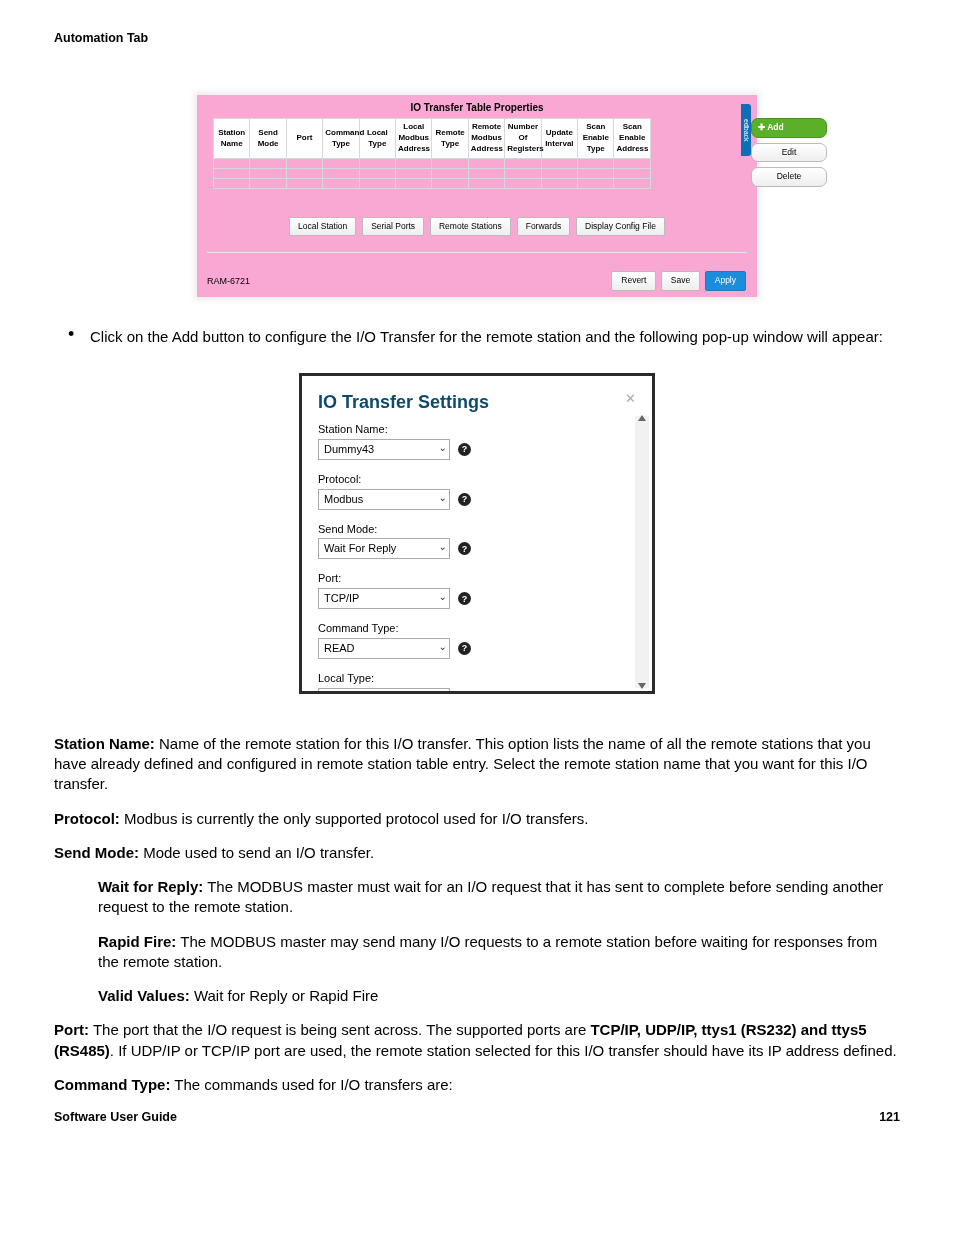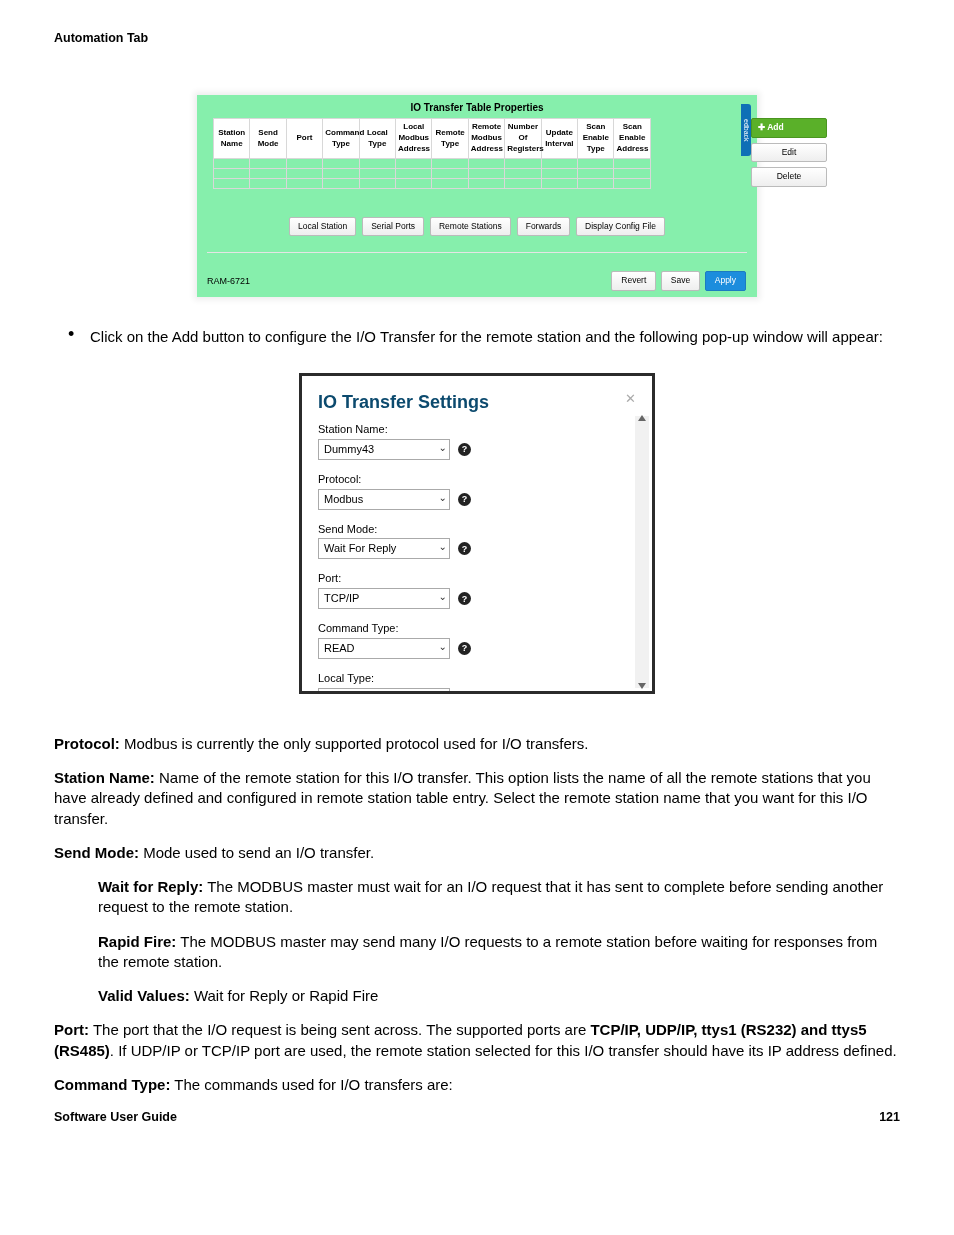--- a/index.html
+++ b/index.html
@@ -21,25 +21,25 @@
   .fb-tab { position: absolute; right: -10px; top: -14px; width: 10px; height: 52px; background: #0e6fb6; color:#fff; font-size:7px; writing-mode: vertical-rl; text-align:center; display:flex; align-items:center; justify-content:center; border-radius:0 3px 3px 0;}
   .table1 { width: 100%; border-collapse: collapse; font-size: 8px; table-layout: fixed;}
   .table1 th { border: 1px solid #d8d8d8; padding: 3px 2px; font-weight: bold; background:#fff; vertical-align:middle; }
   .table1 td { border: 1px solid #d8d8d8; height: 10px; padding: 2px; }
   .btn-row { text-align: center; margin-top: 26px; }
   .sbtn { display:inline-block; font-size:8.5px; border:1px solid #bbb; border-radius:2px; background:linear-gradient(#fff,#eee); padding:3px 8px; margin:0 1px;}
   .bottom-row { display:flex; justify-content:space-between; align-items:center; margin-top:18px; font-size:9px;}
   .bottom-btns .sbtn { padding:3px 9px;}
   .apply-btn { background:#1c8ddd; color:#fff; border-color:#1c7bc0;}
   .side-actions { position:absolute; right:-86px; top:0; width:76px; display:flex; flex-direction:column; gap:5px;}
-  .act-btn { font-size:8.5px; border:1px solid #bbb; border-radius:2px; background:linear-gradient(#fff,#eee); padding:3px 4px; text-align:center;}
+  .act-btn { font-size:8.5px; border:1px solid #bbb; border-radius:7px; background:linear-gradient(#fff,#eee); padding:3px 4px; text-align:center;}
   .add-btn { background:#5ab029; color:#fff; border-color:#4a9520; text-align:left; padding-left:6px; font-weight:bold;}
   .fig1-frame { border:none; padding:6px 6px 10px 6px; position:relative;}
   .table-cell { position:relative; padding-right:90px; }
-  .shadow-host { box-shadow: 0 0 6px 3px #eee; background:#86efac; padding:0 10px 6px 10px;margin-top:48px;}
+  .shadow-host { box-shadow: 0 0 6px 3px #eee; background:#f9a8d4; padding:0 10px 6px 10px;margin-top:48px;}
   .hr-light{border:none;border-top:1px solid #e5e5e5;margin:6px 0 4px 0;}
 
   .bullet-block { padding-left: 36px; margin-bottom: 26px;}
   .bullet-block .dot { position:absolute; margin-left:-22px; font-size:18px; line-height:14px;}
   .bullet-text { font-size:15px; }
 
   .modal-wrap { width: 356px; margin: 0 auto 40px auto; border: 3px solid #2b2b2b; background:#fff; position:relative;}
   .modal-inner { padding: 14px 0 0 0; height: 315px; overflow:hidden; position:relative;}
   .modal-title-row { display:flex; justify-content:space-between; align-items:flex-start; padding: 0 16px 8px 16px;}
   .modal-title { font-size: 18px; font-weight: bold; color:#0c4a6e;}
@@ -228,22 +228,22 @@
             <div class="minput">Discrete Input</div>
             <span class="chev">⌄</span>
           </span>
 
       </div>
     </div>
   </div>
 </div>
 
 <div class="desc-block">
+  <p><strong>Station Name:</strong><span> Name of the remote station for this I/O transfer. This option lists the name of all the remote stations that you have already defined and configured in remote station table entry. Select the remote station name that you want for this I/O transfer.</span></p>
   <p><strong>Protocol:</strong><span> Modbus is currently the only supported protocol used for I/O transfers.</span></p>
-  <p><strong>Station Name:</strong><span> Name of the remote station for this I/O transfer. This option lists the name of all the remote stations that you have already defined and configured in remote station table entry. Select the remote station name that you want for this I/O transfer.</span></p>
   <p><strong>Send Mode:</strong><span> Mode used to send an I/O transfer.</span></p>
   <p class="indent"><strong>Wait for Reply:</strong><span> The MODBUS master must wait for an I/O request that it has sent to complete before sending another request to the remote station.</span></p>
   <p class="indent"><strong>Rapid Fire:</strong><span> The MODBUS master may send many I/O requests to a remote station before waiting for responses from the remote station.</span></p>
   <p class="indent"><strong>Valid Values:</strong><span> Wait for Reply or Rapid Fire</span></p>
   <p><strong>Port:</strong><span> The port that the I/O request is being sent across. The supported ports are </span><strong>TCP/IP, UDP/IP, ttys1 (RS232) and ttys5 (RS485)</strong><span>. If UDP/IP or TCP/IP port are used, the remote station selected for this I/O transfer should have its IP address defined.</span></p>
   <p><strong>Command Type:</strong><span> The commands used for I/O transfers are:</span></p>
 </div>
 
 <div class="footer-row">
   <span>Software User Guide</span>

